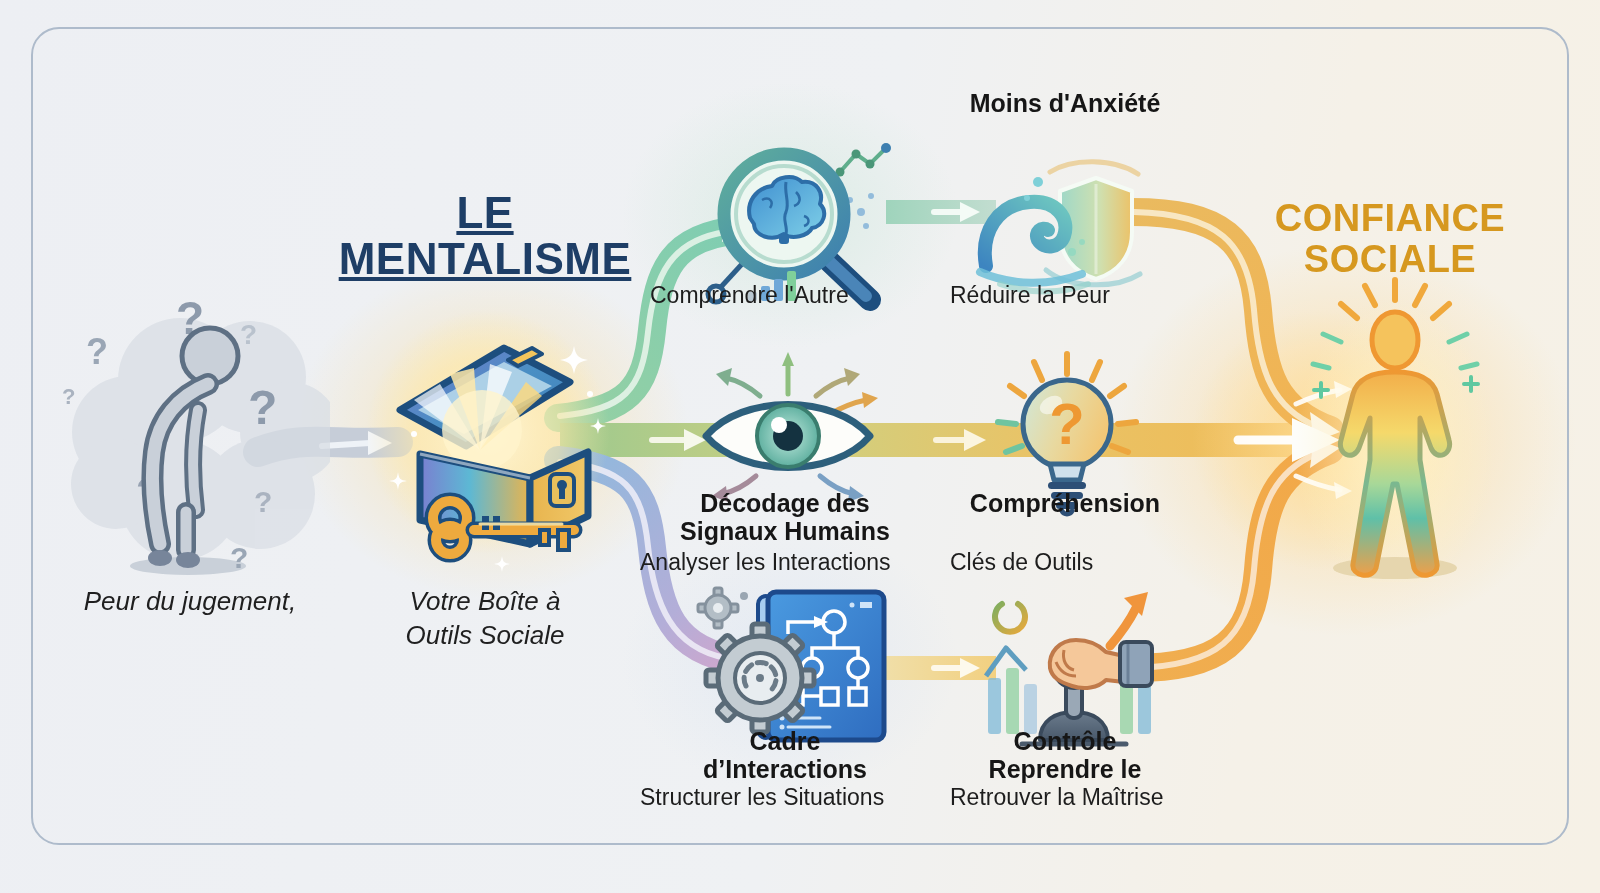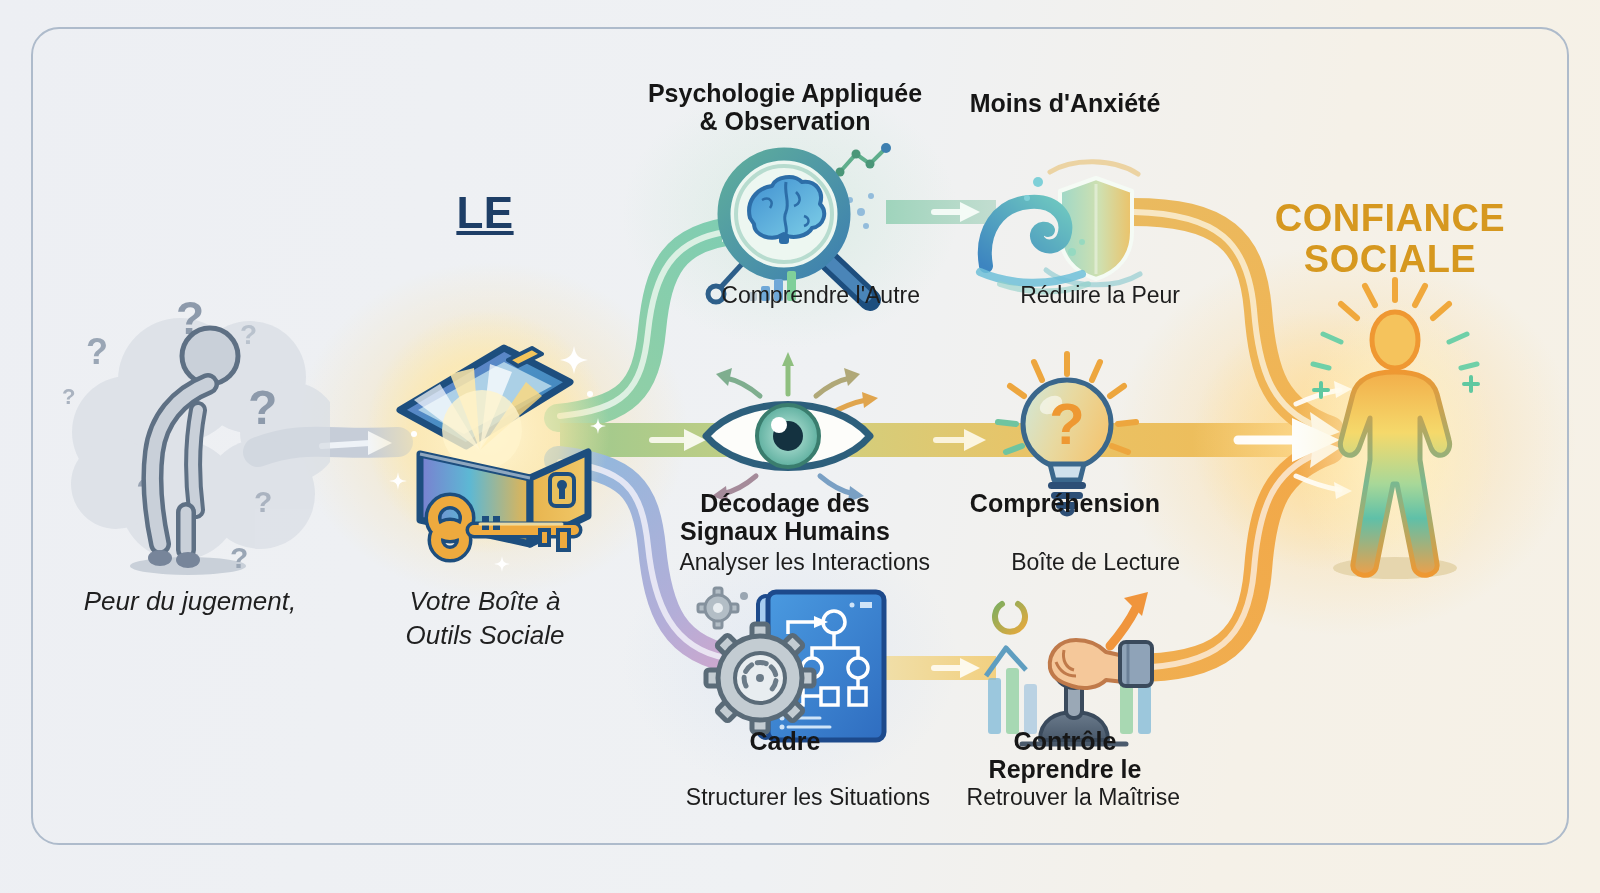--- a/index.html
+++ b/index.html
@@ -10,21 +10,21 @@
       radial-gradient(240px 190px at 790px 215px, rgba(182,226,201,.35), rgba(182,226,201,0) 70%),
       radial-gradient(240px 190px at 790px 660px, rgba(190,210,240,.25), rgba(190,210,240,0) 70%),
       linear-gradient(100deg,#edeff3 0%,#eff1f3 52%,#f5f1e8 78%,#f6f1e6 100%);}
   .abs{position:absolute;}
   .frame{position:absolute;left:31px;top:27px;right:31px;bottom:48px;border:2px solid #aebbcb;border-radius:28px;}
   .big-title{font-weight:800;text-align:center;letter-spacing:.5px;}
   .t-timidite{font-size:37px;}
   .t-ment{font-size:44px;line-height:1.04;text-decoration:underline;}
   .t-conf{font-size:38px;line-height:1.08;}
   .step-title{font-weight:700;font-size:25px;line-height:1.1;text-align:center;color:#161616;}
-  .step-cap{font-size:23px;text-align:right;color:#1d1d1d;}
+  .step-cap{font-size:23px;text-align:left;color:#1d1d1d;}
   .sec-cap{font-size:26px;line-height:1.3;text-align:center;color:#1f1f1f;font-style:italic;}
   svg{display:block;}
 </style>
 </head>
 <body>
 
 <div id="canvas">
   <div class="frame"></div>
 
   <svg class="abs" style="left:0;top:0;" width="1600" height="893" viewBox="0 0 1600 893">
@@ -145,20 +145,21 @@
       <ellipse cx="130" cy="278" rx="12" ry="8" fill="#77859a"></ellipse>
     </svg>
   </div>
 
   <div class="abs sec-cap" style="left:35px;top:585px;width:310px;">
     <div>Peur du jugement,</div>
   </div>
 
   <div class="abs big-title t-ment" style="left: 335px; top: 190px; width: 300px; color: rgb(30, 62, 102);">
     <div>LE</div>
+    <div>MENTALISME</div>
   </div>
 
   <div class="abs" style="left:362px;top:302px;">
     <svg width="262" height="276" viewBox="0 0 262 276">
       <defs>
         <radialGradient id="chestGlow" cx=".5" cy=".5" r=".5">
           <stop offset="0" stop-color="#fff8dc" stop-opacity=".95"></stop>
             <stop offset=".6" stop-color="#ffe9a8" stop-opacity=".6"></stop>
             <stop offset="1" stop-color="#ffe9a8" stop-opacity="0"></stop>
         </radialGradient>
@@ -219,24 +220,20 @@
           <circle cx="228" cy="92" r="3"></circle>
       </g>
     </svg>
   </div>
 
   <div class="abs sec-cap" style="left:360px;top:585px;width:250px;">
     <div>Votre Boîte à</div>
     <div>Outils Sociale</div>
   </div>
 
-  <div class="abs step-title" style="left:635px;top:80px;width:300px;">
-    <div>Psychologie Appliquée</div>
-    <div>&amp; Observation</div>
-  </div>
 
   <div class="abs" style="left:698px;top:138px;">
     <svg width="196" height="176" viewBox="0 0 196 176">
       <defs>
         <linearGradient id="ringGrad" x1="0" y1="0" x2="1" y2="1">
           <stop offset="0" stop-color="#5fae9c"></stop>
             <stop offset="1" stop-color="#3d7fb0"></stop>
         </linearGradient>
         <linearGradient id="brainGrad" x1="0" y1="0" x2="1" y2="1">
           <stop offset="0" stop-color="#3f8fd0"></stop>
@@ -370,21 +367,21 @@
       <rect x="69" y="150" width="32" height="7" rx="3.5" fill="#2d4f76"></rect>
       <rect x="74" y="160" width="22" height="7" rx="3.5" fill="#2d4f76"></rect>
       <path d="M80 169 C82 173 88 173 90 169" fill="none" stroke="#2d4f76" stroke-width="5" stroke-linecap="round"></path>
       <text x="85" y="102" text-anchor="middle" font-family="Liberation Sans, sans-serif" font-weight="bold" font-size="58" fill="#ee9832">?</text>
     </svg>
   </div>
 
   <div class="abs step-title" style="left:940px;top:490px;width:250px;">
     <div>Compréhension</div>
   </div>
-  <div class="abs step-cap" style="left:950px;top:549px;width:230px;">Boîte de Lecture</div>
+  <div class="abs step-cap" style="left:950px;top:549px;width:230px;">Clés de Outils</div>
 
   <div class="abs" style="left:688px;top:582px;">
     <svg width="200" height="164" viewBox="0 0 200 164">
       <defs>
         <linearGradient id="bpGrad" x1="0" y1="0" x2="1" y2="1">
           <stop offset="0" stop-color="#4a9ae0"></stop>
             <stop offset="1" stop-color="#2f6dc0"></stop>
         </linearGradient>
       </defs>
 
@@ -438,20 +435,21 @@
         </g>
         <circle cx="0" cy="0" r="25" fill="#e8edf0" stroke="#5a6b78" stroke-width="4"></circle>
         <path d="M-14 8 A16 16 0 1 1 10 13" fill="none" stroke="#6b7b88" stroke-width="5" stroke-dasharray="9 6" stroke-linecap="round"></path>
         <circle cx="0" cy="0" r="4" fill="#6b7b88"></circle>
       </g>
     </svg>
   </div>
 
   <div class="abs step-title" style="left:660px;top:728px;width:250px;">
     <div>Cadre</div>
+    <div>d’Interactions</div>
   </div>
   <div class="abs step-cap" style="left:640px;top:784px;width:290px;">Structurer les Situations</div>
 
   <div class="abs" style="left:972px;top:582px;">
     <svg width="200" height="170" viewBox="0 0 200 170">
       <defs>
         <linearGradient id="pwGrad" x1="0" y1="0" x2="1" y2="1">
           <stop offset="0" stop-color="#7fae5f"></stop>
             <stop offset="1" stop-color="#e8a93c"></stop>
         </linearGradient>

